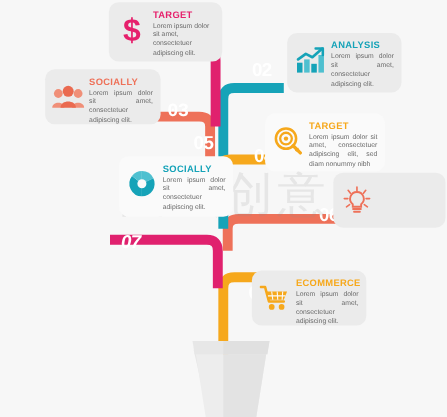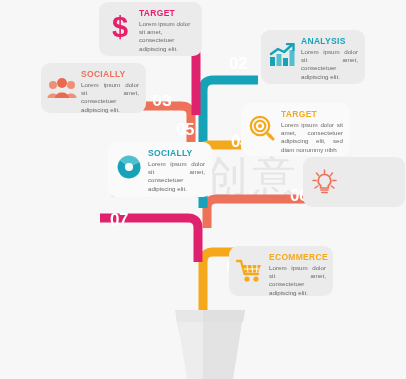--- a/index.html
+++ b/index.html
@@ -131,21 +131,21 @@
     </g>
   </svg>
 
   <div class="numbers-layer">
     <div class="num" style="left:176px;top:24px;">01</div>
     <div class="num" style="left:229px;top:54px;">02</div>
     <div class="num" style="left:152px;top:92px;font-family:Liberation Mono, monospace;">03</div>
     <div class="num" style="left:176px;top:120px;">05</div>
     <div class="num" style="left:231px;top:132px;">04</div>
     <div class="num" style="left:290px;top:186px;">06</div>
-    <div class="num" style="left:110px;top:210px;">07</div>
+    <div class="num" style="left:110px;top:210px;font-style:italic;">07</div>
     <div class="num" style="left:184px;top:257px;margin-left:42px;">08</div>
   </div>
 
   <svg class="pot-layer" viewBox="0 0 406 379">
     <polygon points="176,318 203,318 203,379 190,379" fill="#e6e6e6"></polygon>
     <path d="M175 310 L245 310 L243 322 L177 322 Z" fill="#e7e7e7"></path>
     <path d="M178 322 L242 322 L233 379 L187 379 Z" fill="#ededed"></path>
     <path d="M203 322 L242 322 L233 379 L203 379 Z" fill="#e3e3e3"></path>
     <path d="M203 310 L245 310 L243 322 L203 322 Z" fill="#e0e0e0"></path>
   </svg>

